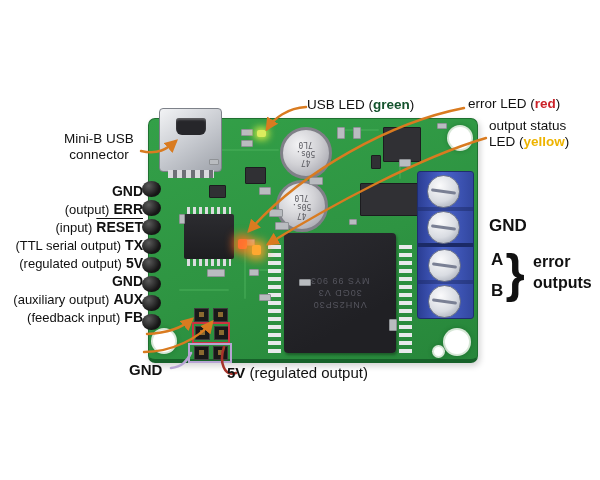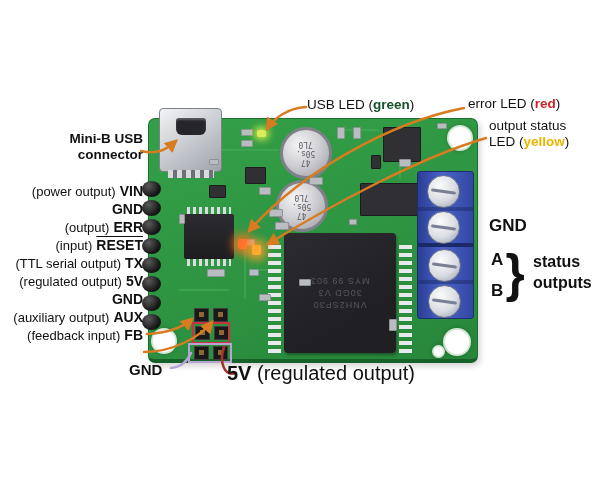--- a/index.html
+++ b/index.html
@@ -72,21 +72,21 @@
   
   .led { position:absolute; border-radius:2px; }
   .led.green { width:9px; height:7px; background:#dcec5e; box-shadow:0 0 7px 3px rgba(210,235,70,.9); }
   .led.red-g { width:9px; height:10px; background:#ff7030; box-shadow:0 0 9px 5px rgba(255,110,30,.8); }
   .led.yel-g { width:9px; height:10px; background:#ffa830; box-shadow:0 0 9px 5px rgba(255,160,40,.8); }
 
   
   svg.ann { position:absolute; left:0; top:0; z-index:4; pointer-events:none; }
   .lbl { position:absolute; z-index:5; font-size:13.5px; line-height:16px; white-space:nowrap; }
   .lbl b { font-weight:bold; }
-  .ta-r { text-align:right;font-weight:bold; }
+  .ta-r { text-align:center; }
   #left-pin-labels { position:absolute; left:0; top:182px; width:143px; z-index:5; }
   .plrow { height:18px; line-height:18px; text-align:right; font-size:13px; white-space:nowrap; }
   .plrow .pin { font-weight:bold; font-size:14px; margin-left:4px; }
   .plrow .ovl { text-decoration:overline; }
   .w-green { color:#14532d; } .w-red { color:#cc2229; } .w-yellow { color:#eeb400; }
   .big { font-size:17px; font-weight:bold; line-height:20px; }
   .brace { position:absolute; z-index:5; font-size:52px; font-weight:bold; line-height:58px;
            transform:scaleX(.95); }
 </style>
 </head>
@@ -211,48 +211,47 @@
     <path d="M 171,368 C 182,367 187,361 191,353" fill="none" stroke="#b7a4d4" stroke-width="2.6" stroke-linecap="round"></path>
     <path d="M 236,373 C 224,377 219,362 224,347" fill="none" stroke="#a5332a" stroke-width="2.6" stroke-linecap="round"></path>
   </svg>
 
   <div class="lbl ta-r" style="left:55px;top:131px;width:88px">
     <span>Mini-B USB</span><br>
     <span>connector</span>
   </div>
 
   <div id="left-pin-labels">
-      <div class="plrow"><span class="desc">(power output)</span><span class="pin">VIN</span></div>
       <div class="plrow"><span class="pin">GND</span></div>
       <div class="plrow"><span class="desc">(output)</span><span class="pin">ERR</span></div>
       <div class="plrow"><span class="desc">(input)</span><span class="pin ovl">RESET</span></div>
       <div class="plrow"><span class="desc">(TTL serial output)</span><span class="pin">TX</span></div>
       <div class="plrow"><span class="desc">(regulated output)</span><span class="pin">5V</span></div>
       <div class="plrow"><span class="pin">GND</span></div>
       <div class="plrow"><span class="desc">(auxiliary output)</span><span class="pin">AUX</span></div>
       <div class="plrow"><span class="desc">(feedback input)</span><span class="pin">FB</span></div>
     </div>
 
   <div class="lbl" style="left:129px;top:362px;font-size:15px;font-weight:bold">GND</div>
-  <div class="lbl" style="left:227px;top:365px;font-size:20px">
+  <div class="lbl" style="left:227px;top:365px;font-size:15px">
     <b>5V</b><span> (regulated output)</span>
   </div>
 
   <div class="lbl" style="left:307px;top:97px">
     <span>USB LED (</span><b class="w-green">green</b><span>)</span>
   </div>
   <div class="lbl" style="left:468px;top:96px">
     <span>error LED (</span><b class="w-red">red</b><span>)</span>
   </div>
   <div class="lbl" style="left:489px;top:118px">
     <span>output status</span><br>
     <span>LED (</span><b class="w-yellow">yellow</b><span>)</span>
   </div>
 
   <div class="lbl big" style="left:489px;top:216px">GND</div>
   <div class="lbl big" style="left:491px;top:250px">A</div>
   <div class="lbl big" style="left:491px;top:281px">B</div>
   <div class="brace" style="left:505px;top:244px">}</div>
   <div class="lbl" style="left:533px;top:251px;font-size:16px;font-weight:bold;line-height:21px">
-    <span>status</span><br>
+    <span>error</span><br>
     <span>outputs</span>
   </div>
 </div>
 
 </body></html>

